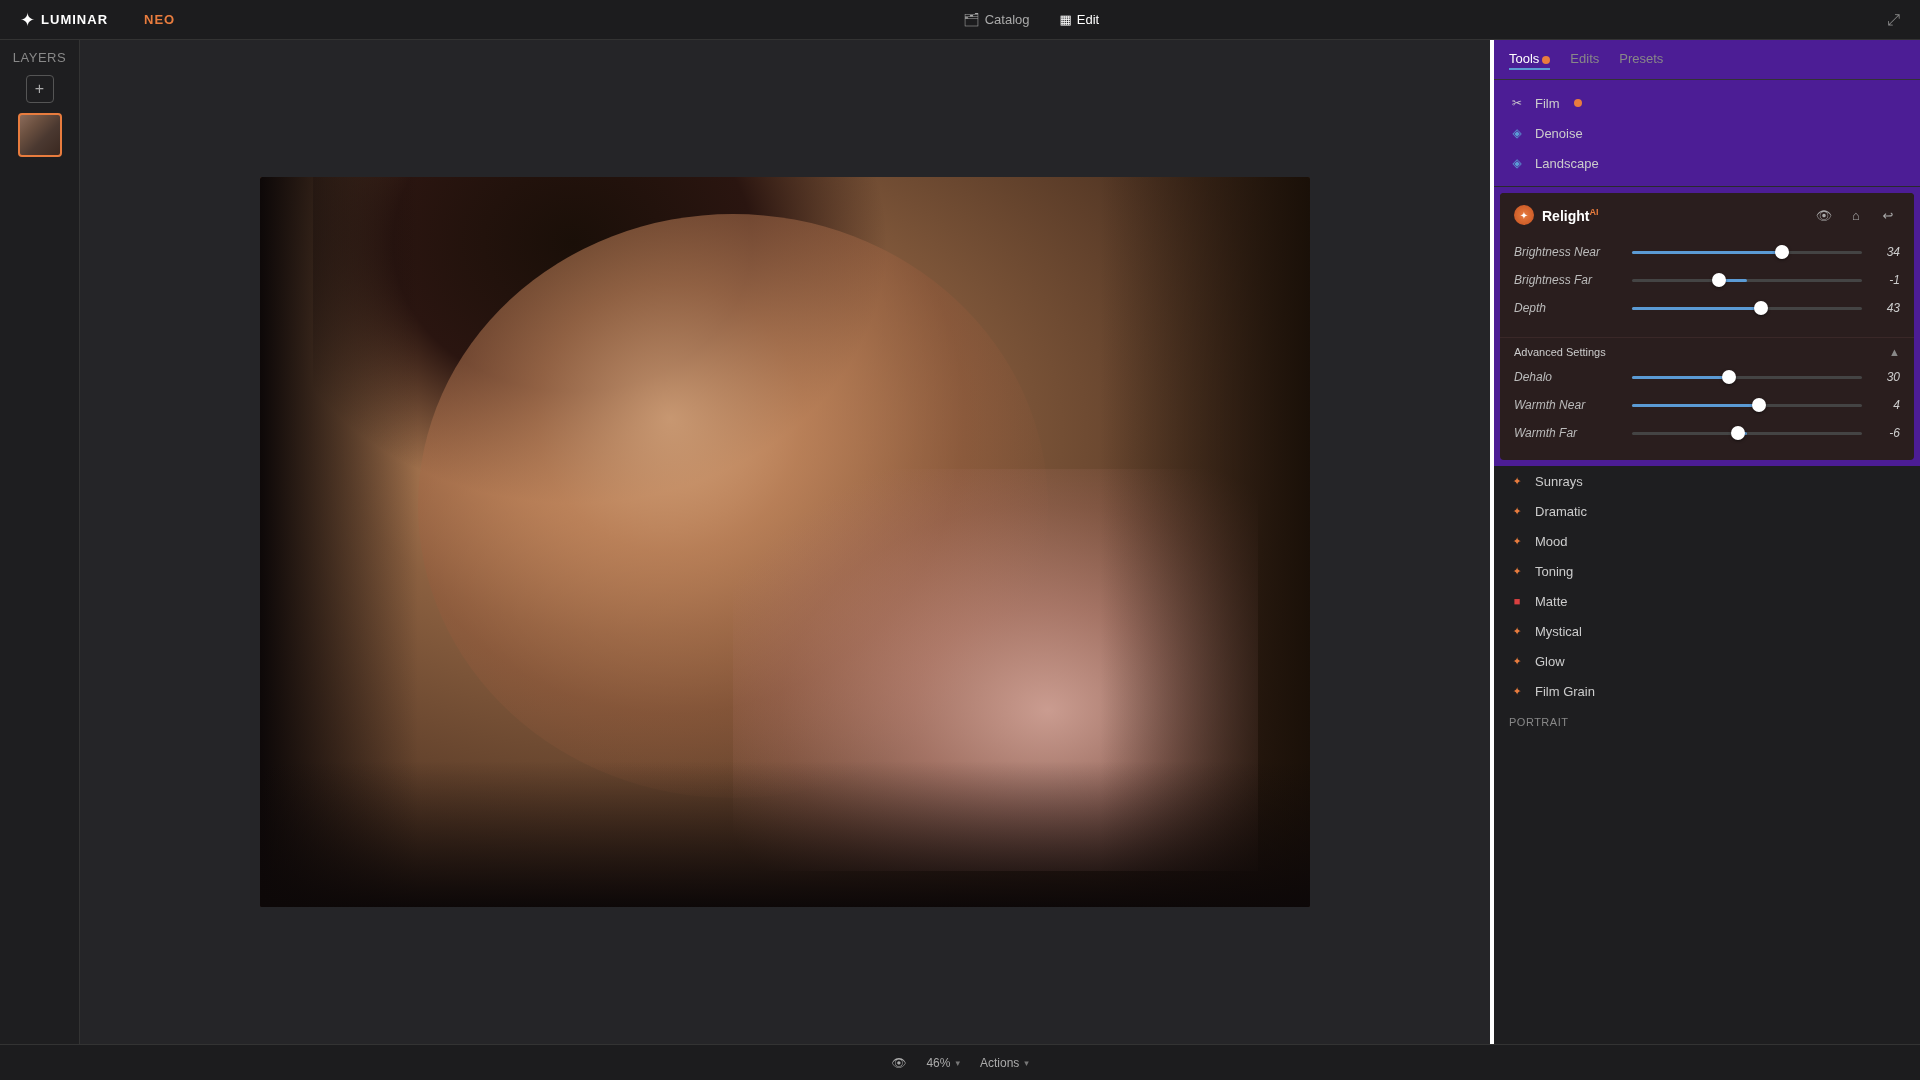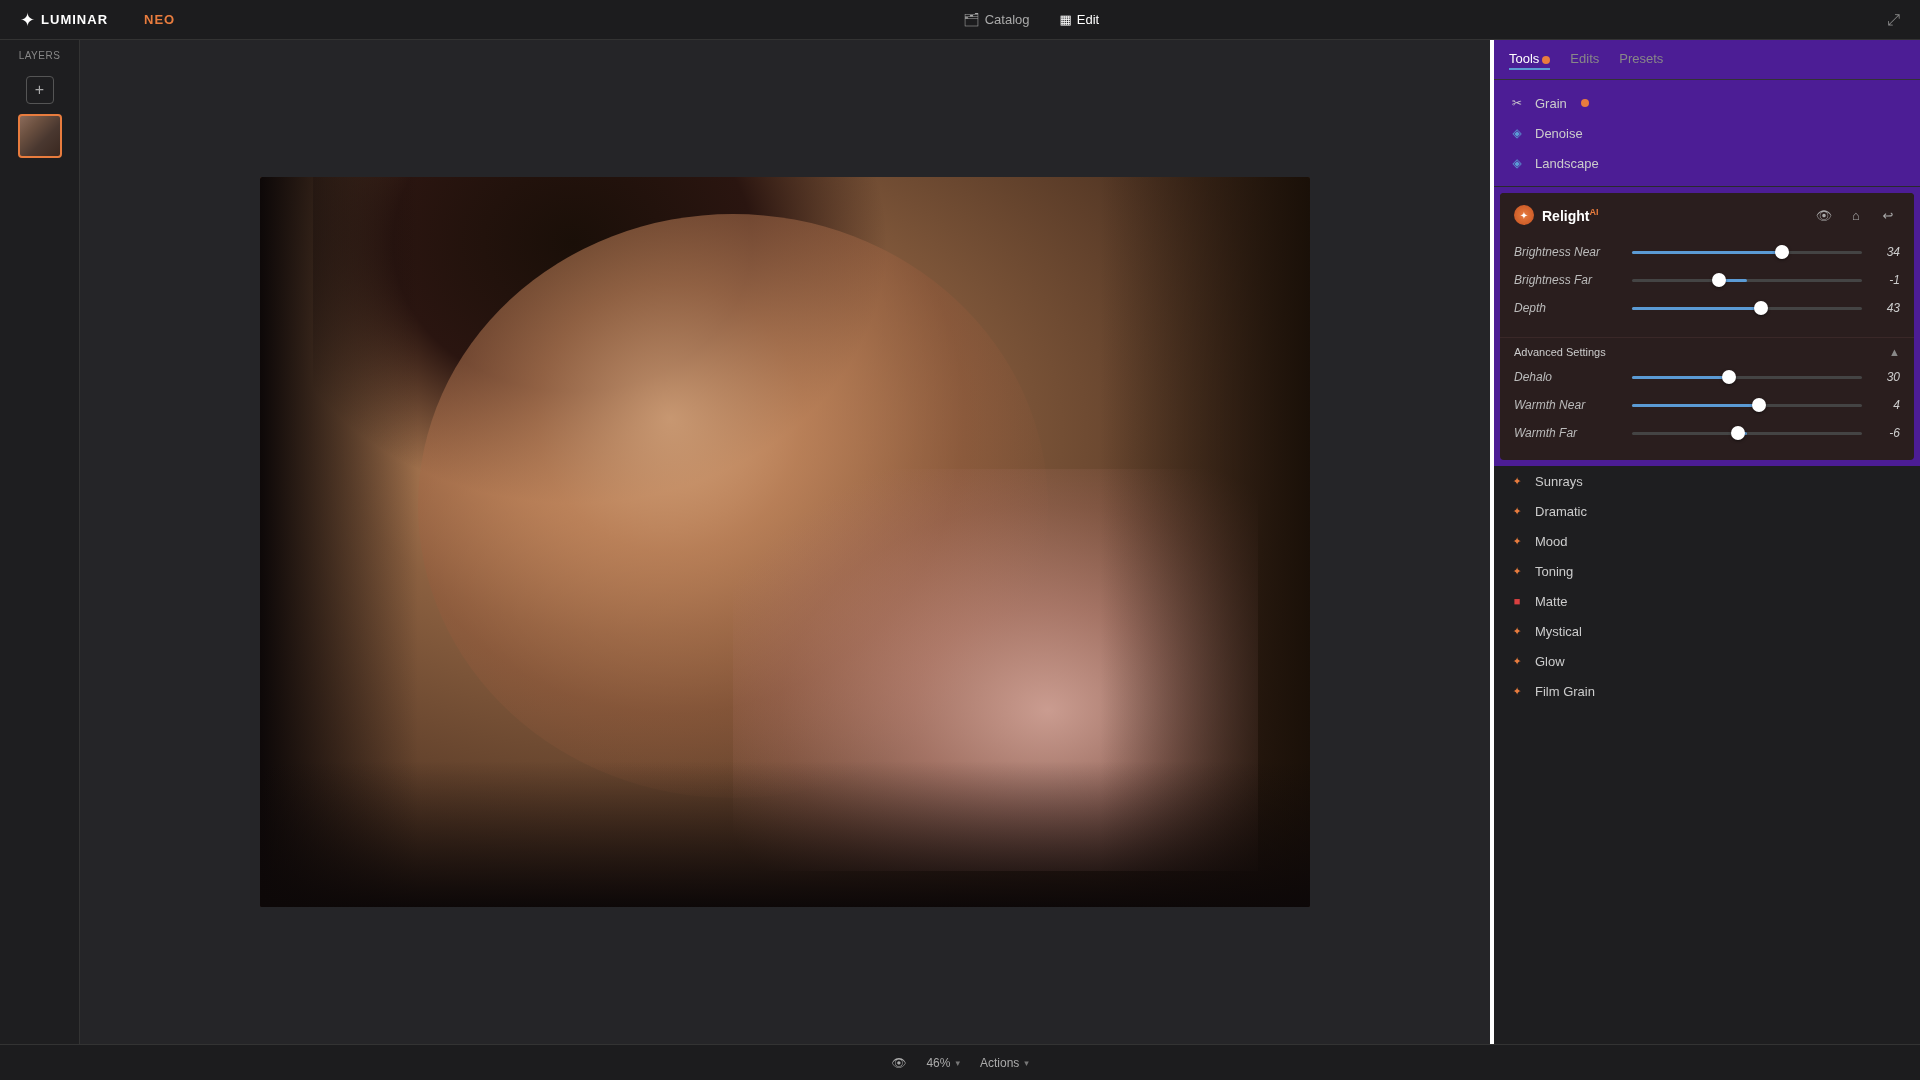--- a/index.html
+++ b/index.html
@@ -73,25 +73,24 @@
       width: 80px;
       background: #1e1e20;
       border-right: 1px solid #333;
       display: flex;
       flex-direction: column;
       align-items: center;
       padding: 10px 0;
       gap: 10px;
     }
     .layers-title {
-      font-size: 10px;
+      font-size: 13px;
       color: #888;
       text-transform: uppercase;
       letter-spacing: 0.5px;
-      margin-bottom: 5px;
     }
     .add-layer-btn {
       width: 28px;
       height: 28px;
       border: 1px solid #555;
       border-radius: 4px;
       display: flex;
       align-items: center;
       justify-content: center;
       cursor: pointer;
@@ -521,21 +520,21 @@
         <span>Edits</span>
       </div>
       <div class="panel-tab">
         <span>Presets</span>
       </div>
     </div>
 
     <div class="tools-list">
       <div class="tool-item">
         <span class="tool-icon tool-icon-crop">✂</span>
-        <span>Grain</span>
+        <span>Film</span>
         <span style="width:8px;height:8px;background:#e87c3e;border-radius:50%;display:inline-block;margin-left:4px;"></span>
       </div>
       <div class="tool-item">
         <span class="tool-icon tool-icon-denoise">◈</span>
         <span>Denoise</span>
       </div>
       <div class="tool-item">
         <span class="tool-icon tool-icon-landscape">◈</span>
         <span>Landscape</span>
       </div>
@@ -659,20 +658,21 @@
         <span>Mystical</span>
       </div>
       <div class="section-item">
         <span class="section-icon icon-orange">✦</span>
         <span>Glow</span>
       </div>
       <div class="section-item">
         <span class="section-icon icon-orange">✦</span>
         <span>Film Grain</span>
       </div>
+      <div class="portrait-label">Portrait</div>
     </div>
   </div>
 
 </div>
 
 <div class="status-bar">
   <div class="status-item">
     <span>👁</span>
   </div>
   <div class="status-item">

